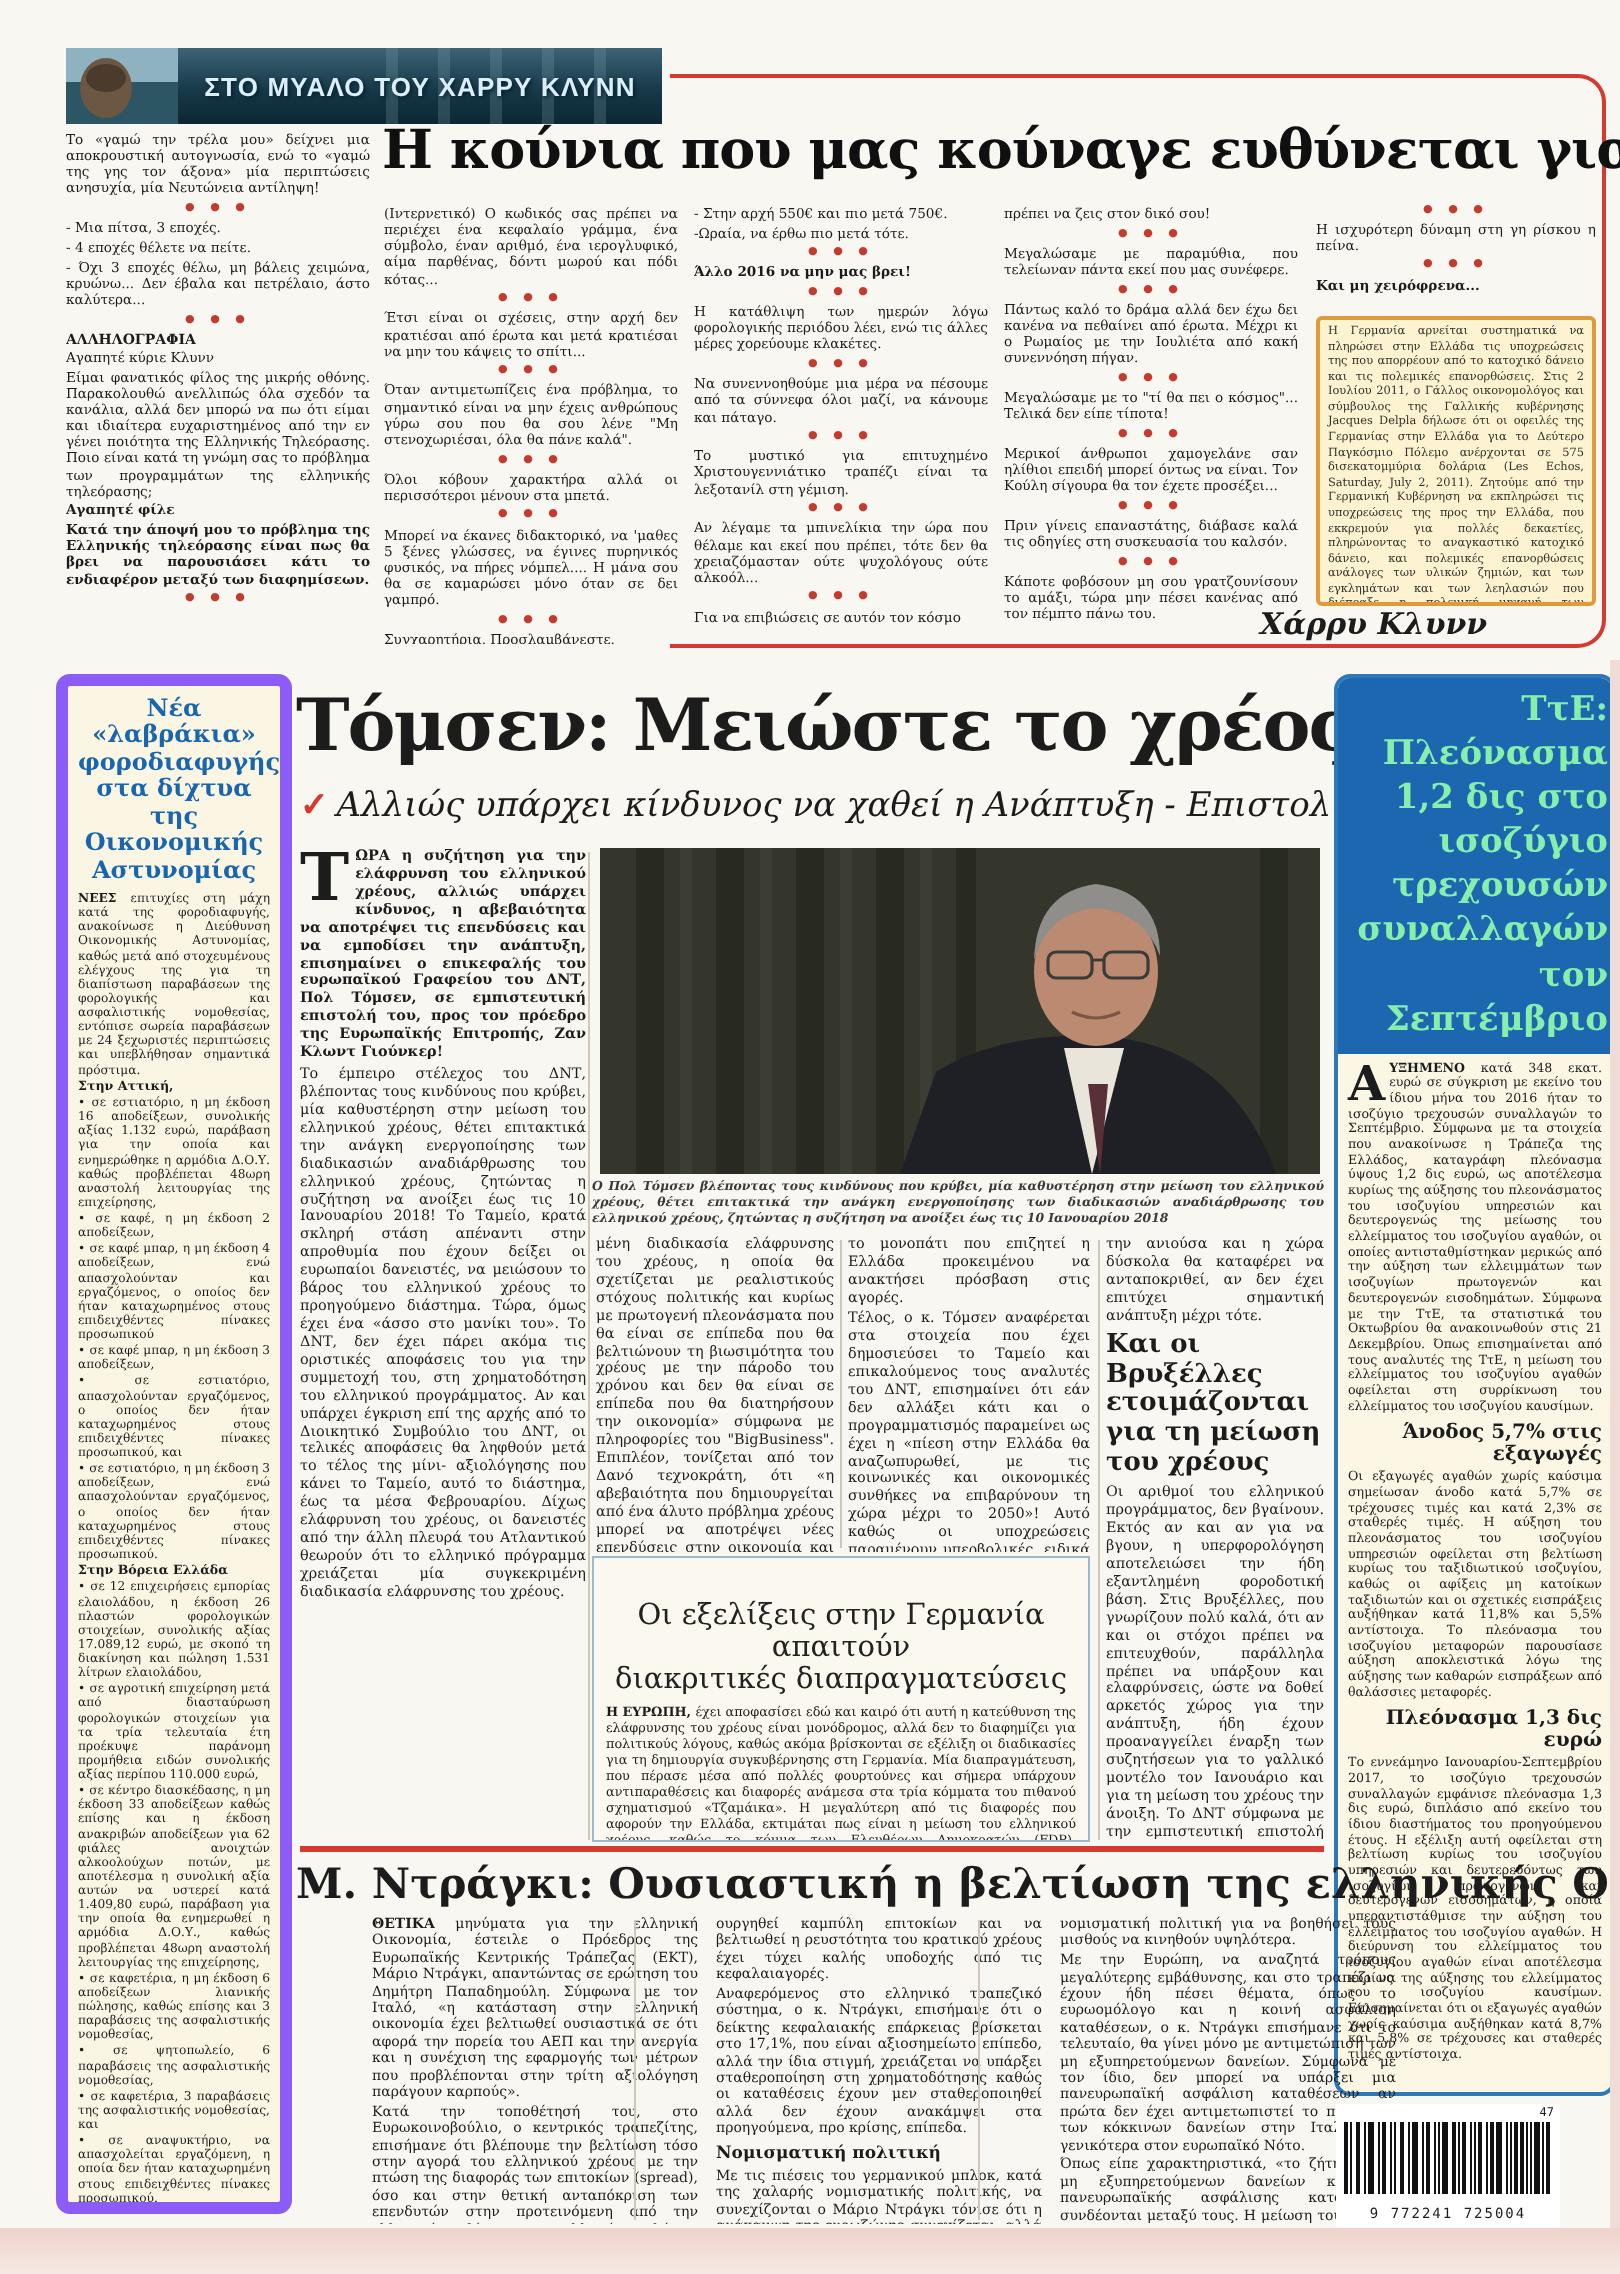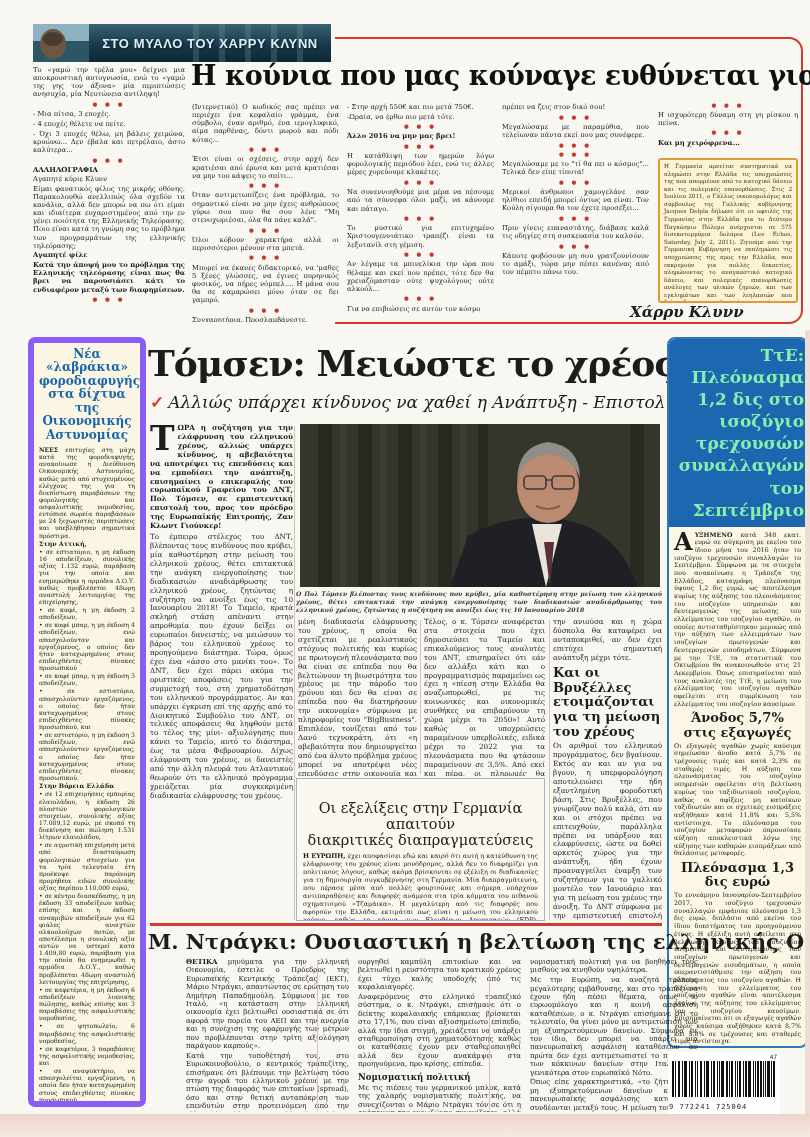--- a/index.html
+++ b/index.html
@@ -62,36 +62,36 @@
   .inset-title{margin:1px 0 3px;text-align:center;font-size:14.5px;line-height:1.12;font-weight:normal;color:#222;}
   .inset-body .para{font-size:6.4px;line-height:1.25;text-align:justify;}
   .vrule{position:absolute;border-left:1px solid #cfc8b8;}
 
   
   .tte-box{position:absolute;left:667px;top:337px;width:141px;height:711px;box-sizing:border-box;
     border:2px solid #2d79b8;border-radius:8px;background:#fcf7e5;overflow:hidden;}
   .tte-header{background:#1d67b0;color:#86efac;text-align:right;font-weight:bold;font-size:17px;
     line-height:1.3;padding:5px 2px 6px;border-radius:4px 4px 0 0;}
   .tte-body{padding:4px 5px;font-size:6.3px;line-height:1.22;text-align:justify;}
-  .tte-body .subhead{font-weight:bold;font-size:13px;line-height:1.1;margin:4px 0 2px;text-align:center;}
+  .tte-body .subhead{font-weight:bold;font-size:10px;line-height:1.1;margin:4px 0 2px;text-align:right;}
   .tte-dropcap{float:left;font-size:24px;line-height:20px;font-weight:bold;margin:1px 2px 0 0;}
   .tte-lead{margin:0 0 2px;}
 
   
   .draghi-line{position:absolute;left:150px;top:923px;width:512px;border-top:3px solid #d63a2f;}
   .draghi-headline{position:absolute;left:148px;top:929px;width:516px;margin:0;text-align:center;
     font-size:21px;font-weight:bold;white-space:nowrap;}
   .dcol{position:absolute;top:958px;height:154px;font-size:7px;line-height:1.2;text-align:justify;overflow:hidden;margin-left:36px;}
   #dcol1{left:150px;width:163px;} #dcol2{left:322px;width:163px;} #dcol3{left:494px;width:168px;}
   .dcol .subhead{font-weight:bold;font-size:8.5px;margin:3px 0 2px;text-align:left;}
 
   
   .barcode{position:absolute;left:668px;top:1052px;width:112px;height:64px;background:#fff;padding:1px;box-sizing:border-box;}
   .barcode-issue{position:absolute;right:3px;top:1px;font-family:"DejaVu Sans Mono",monospace;font-size:6px;}
-  .barcode-number{text-align:left;font-family:"DejaVu Sans Mono",monospace;font-size:7px;letter-spacing:1px;}
+  .barcode-number{text-align:center;font-family:"DejaVu Sans Mono",monospace;font-size:7px;letter-spacing:1px;}
   .bottom-band{position:absolute;left:0;top:1114px;width:810px;height:23px;
     background:linear-gradient(#eed3cb,#f6e9e4);}
   .right-band{position:absolute;left:805px;top:330px;width:5px;height:784px;background:#f0dcd6;}
 </style>
 </head>
 <body>
 
 <div class="page">
 
   <div class="banner">
@@ -163,20 +163,21 @@
       <div class="stars">● ● ●</div>
       <div class="para">Αν λέγαμε τα μπινελίκια την ώρα που θέλαμε και εκεί που πρέπει, τότε δεν θα χρειαζόμασταν ούτε ψυχολόγους ούτε αλκοόλ...</div>
       <div class="stars">● ● ●</div>
       <div class="para">Για να επιβιώσεις σε αυτόν τον κόσμο</div>
     </div>
   <div class="hcol" id="hcol3">
       <div class="para">πρέπει να ζεις στον δικό σου!</div>
       <div class="stars">● ● ●</div>
       <div class="para">Μεγαλώσαμε με παραμύθια, που τελείωναν πάντα εκεί που μας συνέφερε.</div>
       <div class="stars">● ● ●</div>
+      <div class="para">Πάντως καλό το δράμα αλλά δεν έχω δει κανένα να πεθαίνει από έρωτα. Μέχρι κι ο Ρωμαίος με την Ιουλιέτα από κακή συνεννόηση πήγαν.</div>
       <div class="stars">● ● ●</div>
       <div class="para">Μεγαλώσαμε με το "τί θα πει ο κόσμος"... Τελικά δεν είπε τίποτα!</div>
       <div class="stars">● ● ●</div>
       <div class="para">Μερικοί άνθρωποι χαμογελάνε σαν ηλίθιοι επειδή μπορεί όντως να είναι. Τον Κούλη σίγουρα θα τον έχετε προσέξει...</div>
       <div class="stars">● ● ●</div>
       <div class="para">Πριν γίνεις επαναστάτης, διάβασε καλά τις οδηγίες στη συσκευασία του καλσόν.</div>
       <div class="stars">● ● ●</div>
       <div class="para">Κάποτε φοβόσουν μη σου γρατζουνίσουν το αμάξι, τώρα μην πέσει κανένας από τον πέμπτο πάνω του.</div>
     </div>
   <div class="hcol" id="hcol4">
@@ -249,20 +250,21 @@
       <line x1="246" y1="56" x2="252" y2="56" stroke="#3b3b3b" stroke-width="1.4"></line>
       <path d="M236,82 Q248,88 260,82" stroke="#7a5742" stroke-width="1.6" fill="none"></path>
     </svg>
   </div>
   <div class="caption">Ο Πολ Τόμσεν βλέποντας τους κινδύνους που κρύβει, μία καθυστέρηση στην μείωση του ελληνικού χρέους, θέτει επιτακτικά την ανάγκη ενεργοποίησης των διαδικασιών αναδιάρθρωσης του ελληνικού χρέους, ζητώντας η συζήτηση να ανοίξει έως τις 10 Ιανουαρίου 2018</div>
 
   <div class="tcol" id="tcol2">
       <div class="para">μένη διαδικασία ελάφρυνσης του χρέους, η οποία θα σχετίζεται με ρεαλιστικούς στόχους πολιτικής και κυρίως με πρωτογενή πλεονάσματα που θα είναι σε επίπεδα που θα βελτιώνουν τη βιωσιμότητα του χρέους με την πάροδο του χρόνου και δεν θα είναι σε επίπεδα που θα διατηρήσουν την οικονομία» σύμφωνα με πληροφορίες του "BigBusiness". Επιπλέον, τονίζεται από τον Δανό τεχνοκράτη, ότι «η αβεβαιότητα που δημιουργείται από ένα άλυτο πρόβλημα χρέους μπορεί να αποτρέψει νέες επενδύσεις στην οικονομία και ως εκ τούτου εμποδίζει την ανάκαμψη. Επιπλέον, η αβεβαιότητα δεν ανοίγει</div>
     </div>
   <div class="tcol" id="tcol3">
+      <div class="para">το μονοπάτι που επιζητεί η Ελλάδα προκειμένου να ανακτήσει πρόσβαση στις αγορές.</div>
       <div class="para">Τέλος, ο κ. Τόμσεν αναφέρεται στα στοιχεία που έχει δημοσιεύσει το Ταμείο και επικαλούμενος τους αναλυτές του ΔΝΤ, επισημαίνει ότι εάν δεν αλλάξει κάτι και ο προγραμματισμός παραμείνει ως έχει η «πίεση στην Ελλάδα θα αναζωπυρωθεί, με τις κοινωνικές και οικονομικές συνθήκες να επιβαρύνουν τη χώρα μέχρι το 2050»! Αυτό καθώς οι υποχρεώσεις παραμένουν υπερβολικές, ειδικά μέχρι το 2022 για τα πλεονάσματα που θα φτάσουν παραμείνουν σε 3,5%. Από εκεί και πέρα, οι πληρωμές θα πάρουν</div>
     </div>
   <div class="tcol" id="tcol4">
       <div class="para">την ανιούσα και η χώρα δύσκολα θα καταφέρει να ανταποκριθεί, αν δεν έχει επιτύχει σημαντική ανάπτυξη μέχρι τότε.</div>
       <div class="subhead">Και οι Βρυξέλλες ετοιμάζονται για τη μείωση του χρέους</div>
       <div class="para">Οι αριθμοί του ελληνικού προγράμματος, δεν βγαίνουν. Εκτός αν και αν για να βγουν, η υπερφορολόγηση αποτελειώσει την ήδη εξαντλημένη φοροδοτική βάση. Στις Βρυξέλλες, που γνωρίζουν πολύ καλά, ότι αν και οι στόχοι πρέπει να επιτευχθούν, παράλληλα πρέπει να υπάρξουν και ελαφρύνσεις, ώστε να δοθεί αρκετός χώρος για την ανάπτυξη, ήδη έχουν προαναγγείλει έναρξη των συζητήσεων για το γαλλικό μοντέλο τον Ιανουάριο και για τη μείωση του χρέους την άνοιξη. Το ΔΝΤ σύμφωνα με την εμπιστευτική επιστολή Τόμσεν ζητάει να γίνει αυτή η συζήτηση το πρώτο δεκαήμερο του έτους.</div>
       <div class="para">Από τον ευρωμηχανισμό, πηγές με γνώση των εξελίξεων φέρονται να επεσήμαναν σε στελέχη της κυβέρνησης ότι για να ανοίξει η συζήτηση για την επόμενη ημέρα, μετά την έξοδο από το πρόγραμμα, αλλά και η συζήτηση για το ελληνικό χρέος, πρώτα θα πρέπει να κλείσει η γ' αξιολόγηση και μάλιστα γρήγορα!</div>
     </div>
 
   <div class="vrule" style="left:294px;top:426px;height:494px;"></div>

